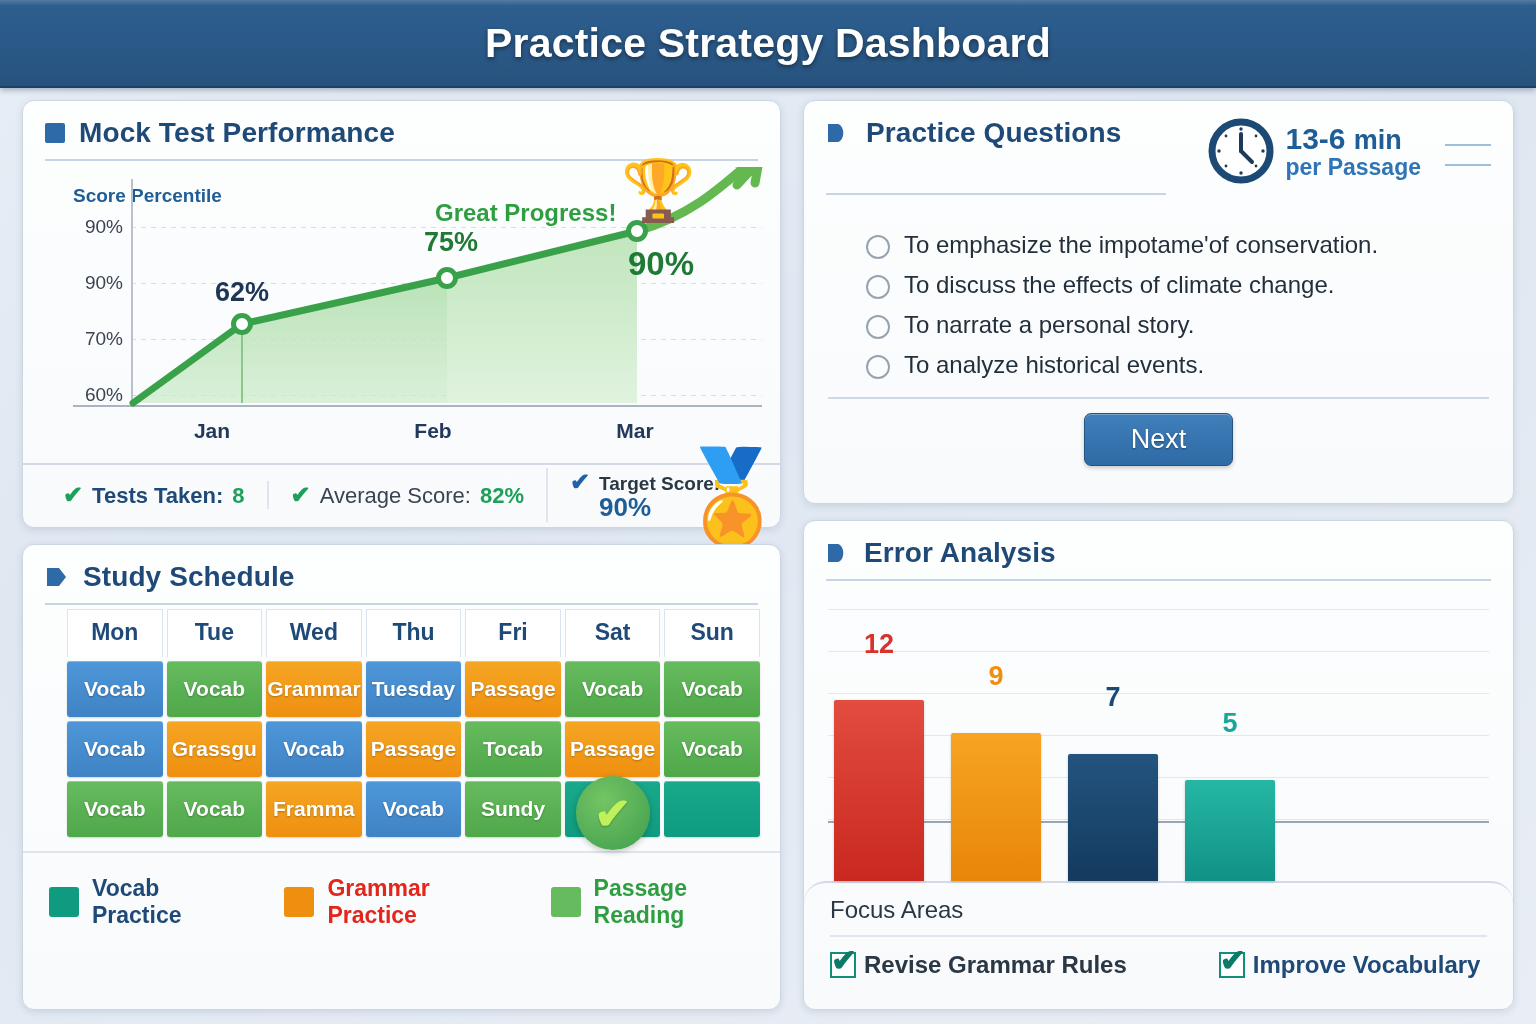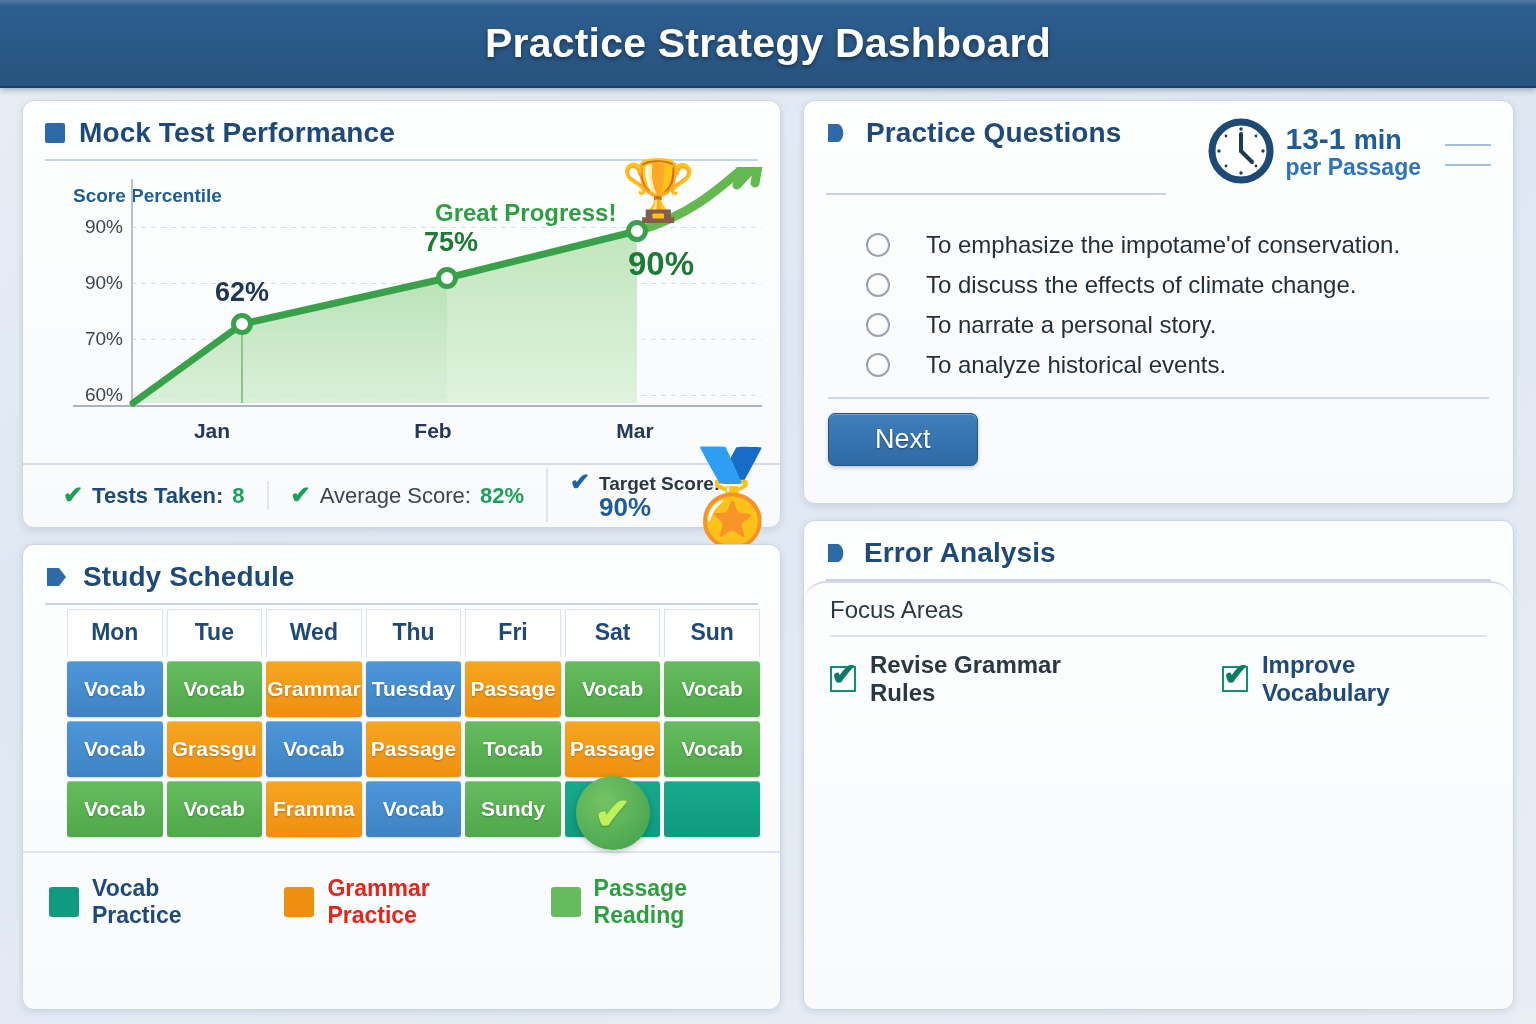--- a/index.html
+++ b/index.html
@@ -141,24 +141,24 @@
   .timer-l1 { font-size:30px; font-weight:bold; color:#1f5d96; }
   .timer-l1 .min { font-size:27px; }
   .timer-l2 { font-size:23px; font-weight:bold; color:#2f74b5; }
   .timer-lines { display:flex; flex-direction:column; gap:18px; padding: 8px 0 0 14px; }
   .timer-lines i { display:block; width:46px; height:2px; background:#9fc0dd; }
   .q-rule { height:2px; background:#c9d3e6; margin: 8px 22px 0 22px; width:340px; }
   .q-body { padding: 22px 26px 0 28px; }
   .q-text { font-size:25px; color:#222a33; }
   .q-text b { font-weight:bold; }
   .opts { margin-top: 14px; display:flex; flex-direction:column; gap: 12px; }
-  .opt { display:flex; align-items:center; gap:36px; padding-left: 34px; }
+  .opt { display:flex; align-items:flex-end; gap:14px; padding-left: 34px; }
   .radio { width:24px; height:24px; border:2px solid #97a3b0; border-radius:50%; background:#fbfcfd; flex:none; }
   .opt-label { font-size:24px; color:#23303c; }
-  .q-foot { margin: 18px 24px 0 24px; border-top:2px solid #cfd8e6; padding: 14px 0 18px 0; display:flex; justify-content:flex-start; }
+  .q-foot { margin: 18px 24px 0 24px; border-top:2px solid #cfd8e6; padding: 14px 0 18px 0; display:flex; justify-content:center; }
   .next-btn {
     background: linear-gradient(180deg,#3f7fba 0%, #2f6aa5 100%);
     border:1px solid #24557f; border-radius:7px;
     color:#ffffff; font-size:27px; padding: 10px 46px;
     text-shadow:0 1px 2px rgba(0,0,0,.4);
     box-shadow: inset 0 1px 0 rgba(255,255,255,.28), 0 2px 4px rgba(0,0,0,.2);
     cursor:pointer;
   }
 
   
@@ -166,21 +166,21 @@
   .bars-grid { position:absolute; left:24px; right:24px; top:28px; height:212px; }
   .bars-grid i { position:absolute; left:0; right:0; height:1px; background:#e3e8ef; }
   .bars-base { position:absolute; left:24px; right:24px; top:240px; height:2px; background:#9aa6b4; }
   .bar { position:absolute; bottom:0; border-radius:2px 2px 0 0; box-shadow: 0 1px 3px rgba(0,0,0,.18); }
   .bar-col { position:absolute; bottom:60px; width:90px; }
   .bar-val { position:absolute; width:100%; text-align:center; font-size:27px; font-weight:bold; }
   .focus { border-top:2px solid #d3dae6; padding: 13px 26px 0 26px; border-radius: 22px; }
   .focus-title { font-size:24px; color:#2a3744; }
   .focus-rule { height:2px; background:#dfe5ee; margin: 11px 0 0 0; }
   .focus-items { display:flex; gap:92px; padding: 14px 0 16px 0; }
-  .focus-item { display:flex; align-items:center; gap:14px; font-size:24px; font-weight:bold; }
+  .focus-item { display:flex; align-items:center; gap:8px; font-size:24px; font-weight:bold; }
   .chk-box { width:26px; height:26px; border:2px solid #0f8e78; background:#fff; position:relative; flex:none; }
   .chk-box::after {
     content:"✔"; position:absolute; left:-1px; top:-12px;
     font-size:31px; color:#0d7a68; font-weight:bold;
   }
 </style>
 </head>
 <body>
 
 <div class="header">
@@ -360,21 +360,21 @@
               <circle cx="56" cy="34" r="1.7" fill="#1d3b58"></circle>
             <circle cx="34" cy="56" r="1.7" fill="#1d3b58"></circle>
               <circle cx="12" cy="34" r="1.7" fill="#1d3b58"></circle>
             <circle cx="49" cy="19" r="1.4" fill="#1d3b58"></circle>
               <circle cx="49" cy="49" r="1.4" fill="#1d3b58"></circle>
             <circle cx="19" cy="49" r="1.4" fill="#1d3b58"></circle>
               <circle cx="19" cy="19" r="1.4" fill="#1d3b58"></circle>
           </svg>
           <div class="timer-txt">
             <div class="timer-l1">
-              <span>13-1</span>
+              <span>13-6</span>
               <span class="min">min</span>
             </div>
             <div class="timer-l2">per Passage</div>
           </div>
           <div class="timer-lines">
               <i></i>
               <i></i>
             </div>
         </div>
       </div>
@@ -408,20 +408,55 @@
 
     <div class="panel" style="flex:1;">
       <div class="panel-head">
         <svg class="flag-icon" viewBox="0 0 24 22">
           <path d="M2 2 h10 c7 2 7 16 0 18 H2 Z" fill="#2f6aa8"></path>
         </svg>
         <span class="panel-title">Error Analysis</span>
       </div>
       <div class="head-rule"></div>
 
+      <div class="bars-wrap">
+        <div class="bars-grid">
+          <i style="top:0"></i>
+            <i style="top:42px"></i>
+            <i style="top:84px"></i>
+          <i style="top:126px"></i>
+            <i style="top:168px"></i>
+            <i style="top:210px"></i>
+        </div>
+        <div class="bars-base"></div>
+
+        <div class="bar-col" style="left:30px;">
+          <div class="bar-val" style="top:-192px; color:#d8332b;">12</div>
+          <div class="bar" style="left:0; width:90px; height:181px; background:linear-gradient(180deg,#e24c3f,#c9281f); bottom:-60px;"></div>
+
+        </div>
+
+        <div class="bar-col" style="left:147px;">
+          <div class="bar-val" style="top:-160px; color:#ef8f10;">9</div>
+          <div class="bar" style="left:0; width:90px; height:148px; background:linear-gradient(180deg,#f7a422,#e8860a); bottom:-60px;"></div>
+
+        </div>
+
+        <div class="bar-col" style="left:264px;">
+          <div class="bar-val" style="top:-139px; color:#1d4a75;">7</div>
+          <div class="bar" style="left:0; width:90px; height:127px; background:linear-gradient(180deg,#23547f,#143a5e); bottom:-60px;"></div>
+
+        </div>
+
+        <div class="bar-col" style="left:381px;">
+          <div class="bar-val" style="top:-113px; color:#19a898;">5</div>
+          <div class="bar" style="left:0; width:90px; height:101px; background:linear-gradient(180deg,#25b7a4,#119186); bottom:-60px;"></div>
+
+        </div>
+      </div>
 
       <div class="focus">
         <div class="focus-title">Focus Areas</div>
         <div class="focus-rule"></div>
         <div class="focus-items">
           <div class="focus-item">
             <span class="chk-box"></span>
             <span style="color:#2a3744">Revise Grammar Rules</span>
           </div>
           <div class="focus-item">

